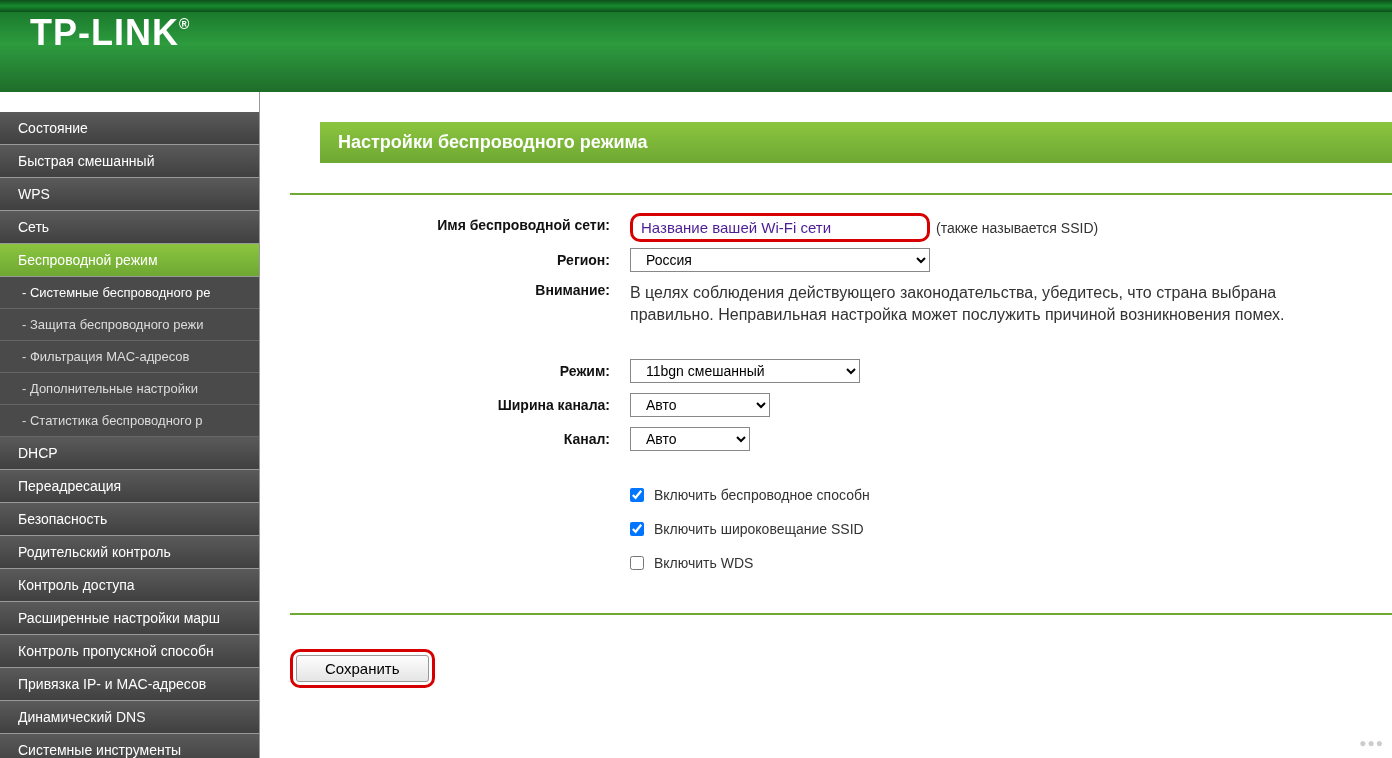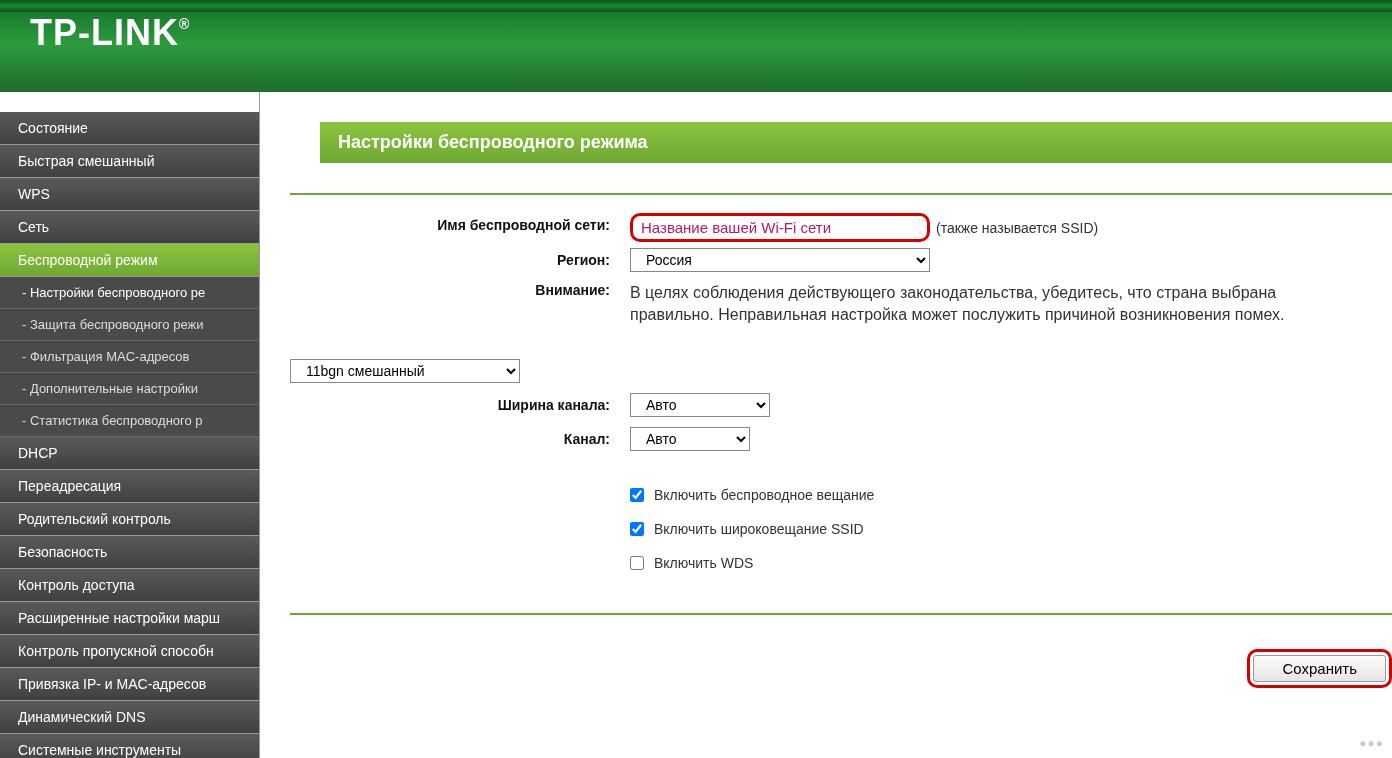--- a/index.html
+++ b/index.html
@@ -89,21 +89,21 @@
   padding-top: 4px;
 }
 .form-label.top-align { padding-top: 0; }
 .form-field { flex: 1; display: flex; align-items: center; flex-wrap: wrap; }
 
 input[type="text"].ssid {
   border: 3px solid #d60000;
   border-radius: 10px;
   padding: 3px 8px;
   width: 300px;
-  color: #be185d;
+  color: #4c1d95;
   font-size: 15px;
   outline: none;
 }
 .hint { margin-left: 6px; color: #333; font-size: 14px; }
 .warning-text { color: #333; font-size: 16px; line-height: 1.4; max-width: 680px; }
 
 select {
   border: 1px solid #888;
   background: #fff;
   font-size: 14px;
@@ -112,21 +112,21 @@
 }
 select.region { width: 300px; }
 select.mode { width: 230px; }
 select.cwidth { width: 140px; }
 select.channel { width: 120px; }
 
 .checkbox-row { display: flex; align-items: center; margin-bottom: 10px; }
 .checkbox-row label { margin-left: 10px; font-size: 14px; color: #333; }
 input[type="checkbox"] { width: 14px; height: 14px; }
 
-.save-wrap { display: flex; justify-content: flex-end; padding: 16px 0 30px 0; }
+.save-wrap { display: flex; justify-content: flex-start; padding: 16px 0 30px 0; }
 .save-border {
   border: 3px solid #d60000;
   border-radius: 10px;
   padding: 3px;
   display: inline-block;
 }
 button.save {
   background: linear-gradient(#fdfdfd, #e5e5e5);
   border: 1px solid #999;
   border-radius: 3px;
@@ -151,29 +151,29 @@
 </div>
 
 <div class="container">
   <div class="sidebar">
     <div class="sidebar-spacer"></div>
     <div class="nav-item"><span>Состояние</span></div>
     <div class="nav-item"><span>Быстрая смешанный</span></div>
     <div class="nav-item"><span>WPS</span></div>
     <div class="nav-item"><span>Сеть</span></div>
     <div class="nav-item active"><span>Беспроводной режим</span></div>
-    <div class="nav-sub active"><span>- Настройки беспроводного ре</span></div>
+    <div class="nav-sub active"><span>- Системные беспроводного ре</span></div>
     <div class="nav-sub"><span>- Защита беспроводного режи</span></div>
     <div class="nav-sub"><span>- Фильтрация MAC-адресов</span></div>
     <div class="nav-sub"><span>- Дополнительные настройки</span></div>
     <div class="nav-sub"><span>- Статистика беспроводного р</span></div>
     <div class="nav-item"><span>DHCP</span></div>
     <div class="nav-item"><span>Переадресация</span></div>
+    <div class="nav-item"><span>Безопасность</span></div>
     <div class="nav-item"><span>Родительский контроль</span></div>
-    <div class="nav-item"><span>Безопасность</span></div>
     <div class="nav-item"><span>Контроль доступа</span></div>
     <div class="nav-item"><span>Расширенные настройки марш</span></div>
     <div class="nav-item"><span>Контроль пропускной способн</span></div>
     <div class="nav-item"><span>Привязка IP- и MAC-адресов</span></div>
     <div class="nav-item"><span>Динамический DNS</span></div>
     <div class="nav-item"><span>Системные инструменты</span></div>
   </div>
 
   <div class="content">
     <div class="panel-title">Настройки беспроводного режима</div>
@@ -199,20 +199,21 @@
     <div class="form-row">
       <div class="form-label top-align">Внимание:</div>
       <div class="form-field">
         <div class="warning-text">В целях соблюдения действующего законодательства, убедитесь, что страна выбрана правильно. Неправильная настройка может послужить причиной возникновения помех.</div>
       </div>
     </div>
 
     <div class="spacer-row"></div>
 
     <div class="form-row">
+      <div class="form-label">Режим:</div>
       <div class="form-field">
         <select class="mode">
           <option>11bgn смешанный</option>
         </select>
       </div>
     </div>
 
     <div class="form-row">
       <div class="form-label">Ширина канала:</div>
       <div class="form-field">
@@ -231,21 +232,21 @@
       </div>
     </div>
 
     <div class="spacer-row"></div>
 
     <div class="form-row">
       <div class="form-label"></div>
       <div class="form-field">
         <div class="checkbox-row">
           <input type="checkbox" checked="" style="">
-          <label>Включить беспроводное вещание</label>
+          <label>Включить беспроводное способн</label>
         </div>
       </div>
     </div>
     <div class="form-row">
       <div class="form-label"></div>
       <div class="form-field">
         <div class="checkbox-row">
           <input type="checkbox" checked="" style="">
           <label>Включить широковещание SSID</label>
         </div>

